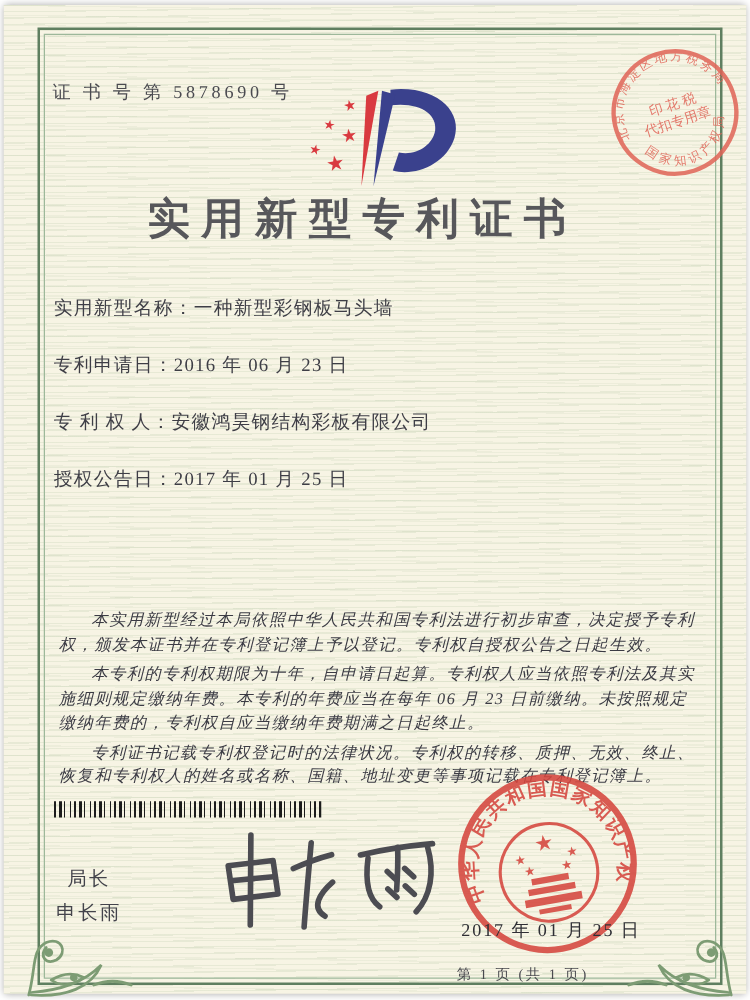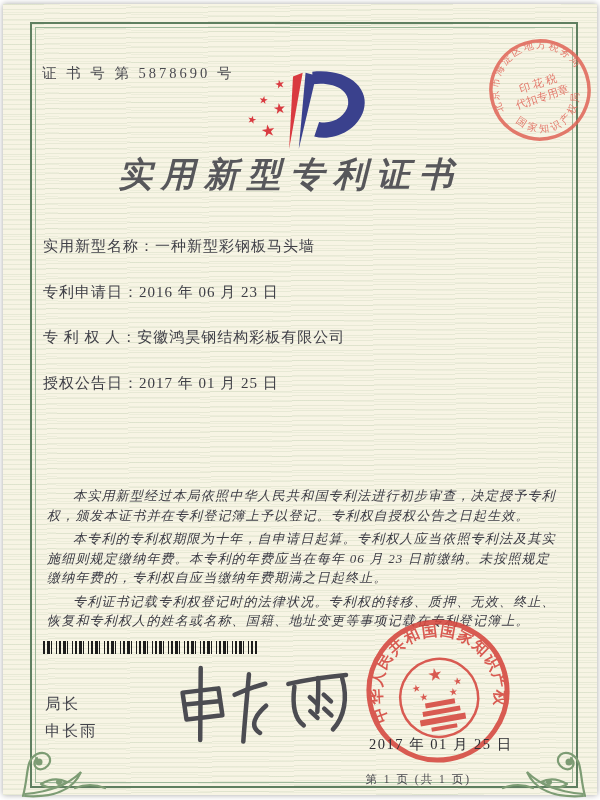--- a/index.html
+++ b/index.html
@@ -23,42 +23,42 @@
     position:absolute;inset:3px;border:1px solid #9db89a;
   }
   .cert-number{
     position:absolute;left:39px;top:60px;
     font-size:14.5px;letter-spacing:3px;color:#4a4a50;
   }
   .logo{position:absolute;left:232px;top:52px;width:145px;height:102px;}
   .tax-stamp{position:absolute;left:484px;top:33px;width:106px;height:106px;transform:rotate(-18deg);opacity:.85;}
   .title{
     position:absolute;left:0;right:20px;top:148px;margin:0;text-align:center;
-    font-size:34px;font-weight:bold;letter-spacing:9px;color:#57575b;font-style:italic;
+    font-size:34px;font-weight:bold;letter-spacing:9px;color:#57575b;
   }
   .fields{position:absolute;left:40px;right:30px;top:233px;}
   .field-row{height:45.5px;font-size:15px;color:#3e3e46;white-space:nowrap;}
   .field-label{letter-spacing:1px;text-align:right;}
   .field-value{letter-spacing:1px;}
   .paragraphs{
     position:absolute;left:40px;right:36px;top:478px;
     font-size:13px;line-height:19.5px;letter-spacing:1.2px;color:#3b3b44;
     font-style:italic;
   }
   .paragraphs p{margin:4px;text-indent:2em;}
   .barcode{
     position:absolute;left:40px;top:637px;width:214px;height:13px;
     background:
       repeating-linear-gradient(90deg,
         #1c1c1c 0 2px, transparent 2px 4px,
         #1c1c1c 4px 7px, transparent 7px 8px,
         #1c1c1c 8px 9px, transparent 9px 13px,
         #1c1c1c 13px 14px, transparent 14px 16px);
   }
-  .signer{position:absolute;left:42px;top:686px;font-size:15.5px;color:#43434b;letter-spacing:2px;line-height:27px;}
+  .signer{position:absolute;left:42px;top:686px;font-size:15.5px;color:#43434b;letter-spacing:2px;line-height:27px;text-align:center;}
   .signature{position:absolute;left:150px;top:650px;width:210px;height:100px;transform:rotate(-2deg);}
   .seal{position:absolute;left:362px;top:614px;width:146px;height:146px;transform:rotate(-10deg);opacity:.88;}
   .seal-date{
     position:absolute;left:366px;top:731px;font-size:14.5px;color:#2f2f35;letter-spacing:1.5px;z-index:5;
   }
   .flourish{position:absolute;width:96px;height:68px;z-index:4;}
   .flourish.left{left:12px;top:728px;}
   .flourish.right{left:494px;top:728px;transform:scaleX(-1);}
   .footer{
     position:absolute;left:0;right:126px;top:768px;text-align:right;

